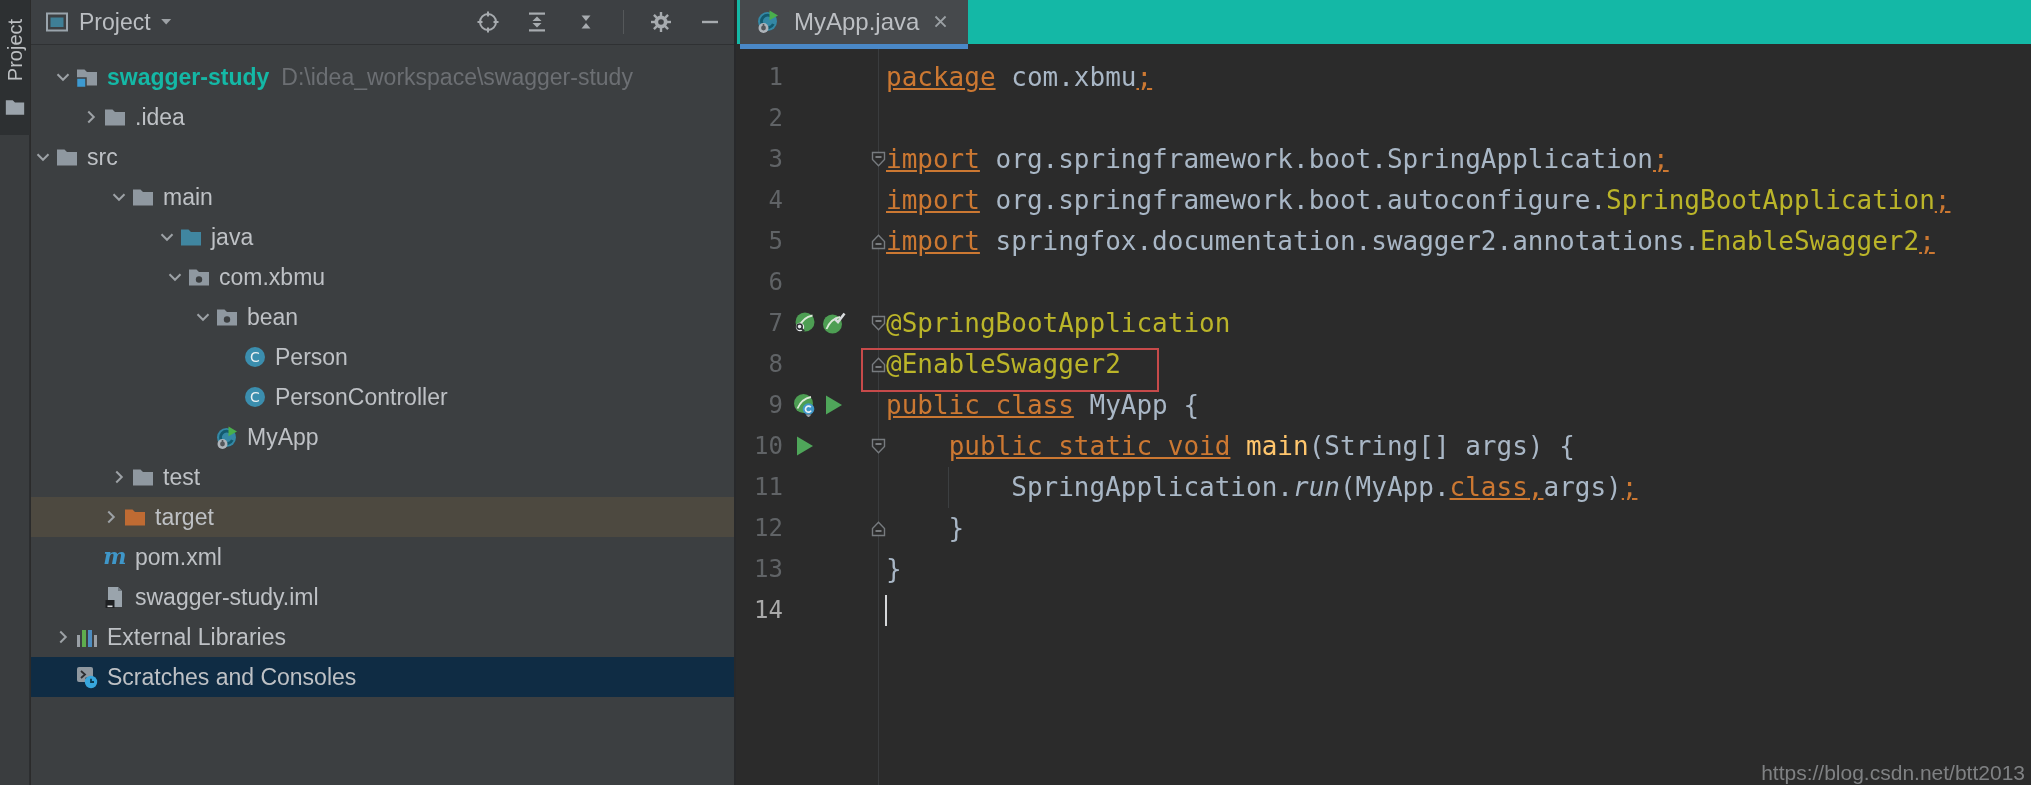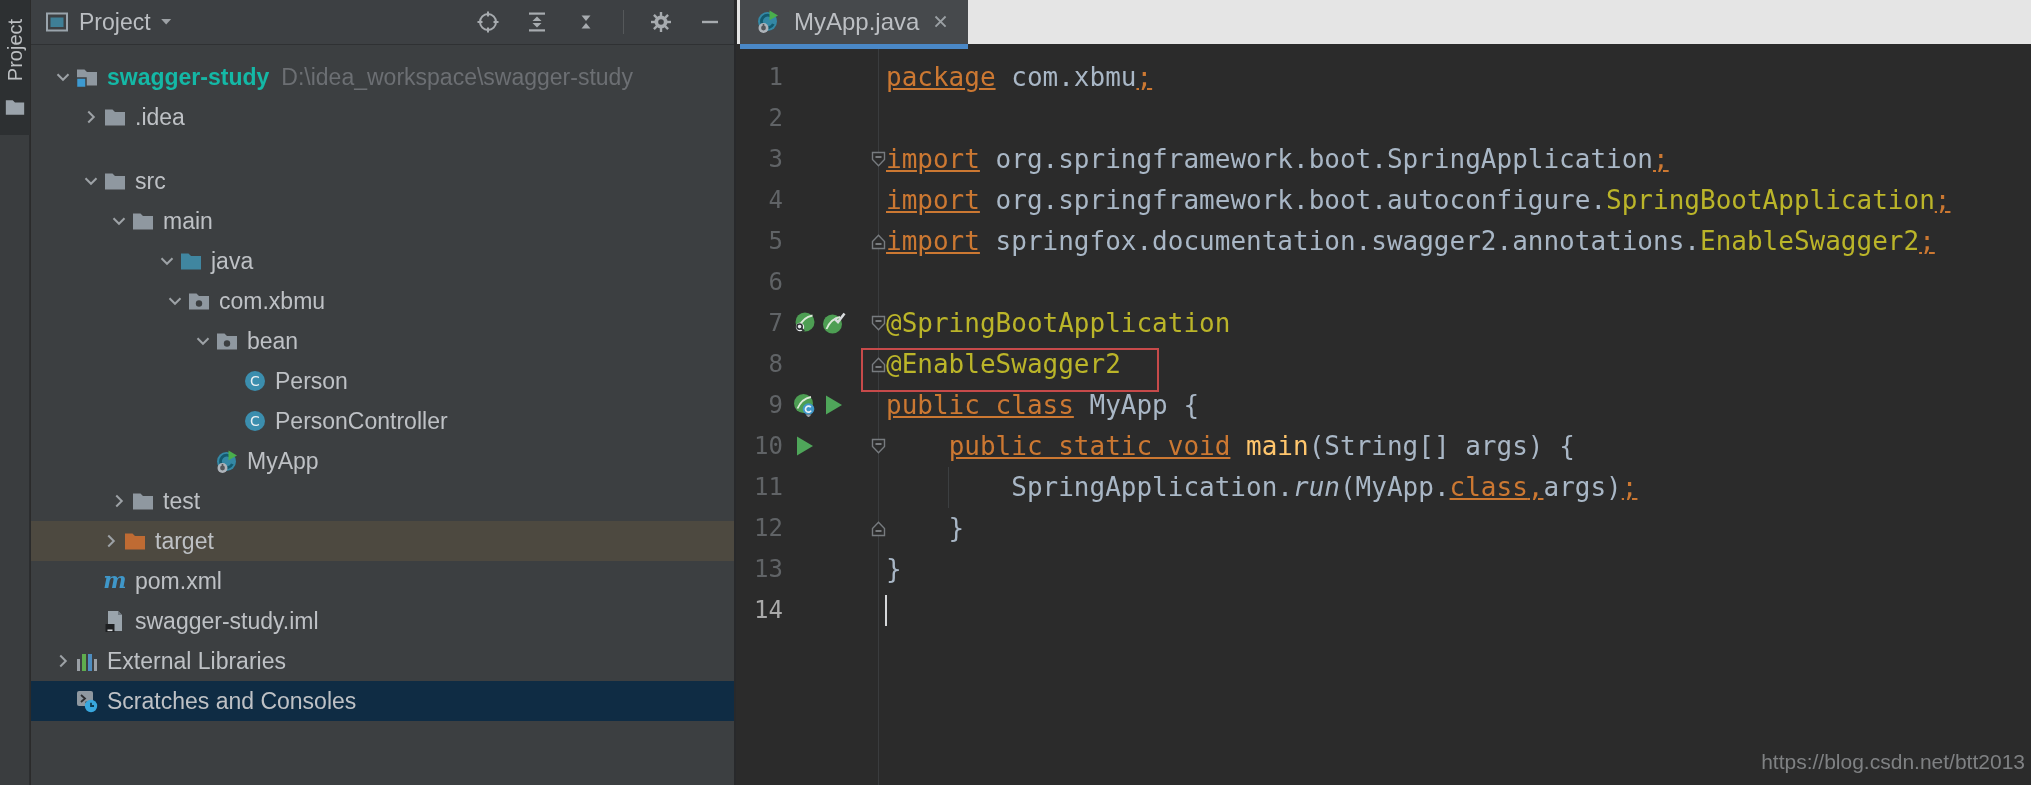--- a/index.html
+++ b/index.html
@@ -27,21 +27,21 @@
   .trow { height:40px; display:flex; align-items:center; color:#bec1c5; font-size:23px; white-space:nowrap; cursor:pointer; }
   .trow.sel-inactive { background:#4d4940; }
   .trow.sel-active   { background:#0f2c44; }
   .trow .chev { width:24px; height:22px; flex:0 0 24px; display:inline-flex; align-items:center; justify-content:center; }
   .trow .ticon { width:24px; height:24px; flex:0 0 24px; margin-right:8px; display:inline-flex; align-items:center; justify-content:center; }
   .trow .lbl.bold { font-weight:bold; color:#14b8a6; }
   .trow .extra { color:#6c6f73; margin-left:12px; }
 
   
   #editor { position:absolute; left:737px; top:0; right:0; bottom:0; background:#2b2b2b; }
-  #tabbar { position:absolute; left:0; top:0; right:0; height:44px; background:#e5e5e5; }
+  #tabbar { position:absolute; left:0; top:0; right:0; height:44px; background:#14b8a6; }
   #tab { position:absolute; left:3px; top:0; height:44px; background:#46494c; display:flex; align-items:center;
          gap:11px; padding:0 16px; cursor:pointer; }
   #tab .ticon { width:27px; height:27px; display:inline-flex; }
   #tab .tab-title { color:#bcbfc3; font-size:24px; }
   #tab .tab-underline { position:absolute; left:0; right:0; bottom:-5px; height:5px; background:#4a88c7; }
   #tab .close { width:22px; height:22px; display:inline-flex; }
 
   #gutter-sep { position:absolute; left:141px; top:49px; bottom:0; width:1px; background:#3a3c3e; }
   #code-area { position:absolute; left:0; top:44px; right:0; bottom:0; padding-top:13px;
                font-family:"DejaVu Sans Mono", monospace; }
@@ -56,21 +56,21 @@
   .crow .caret { position:absolute; left:148px; top:5px; width:2px; height:31px; background:#d6d8da; }
 
   .tk-kw  { color:#cc7832;text-decoration:underline; }
   .tk-pl  { color:#a9b7c6; }
   .tk-an  { color:#bbb529; }
   .tk-mth { color:#ffc66d; }
   .tk-it  { color:#a9b7c6; font-style:italic; }
 
   #red-box { position:absolute; left:124px; top:348px; width:298px; height:44px; border:2px solid #c74a4a; }
 
-  #watermark { position:absolute; right:6px; bottom:11px; color:#7f8183; font-size:21px; }
+  #watermark { position:absolute; right:6px; bottom:0; color:#7f8183; font-size:21px; }
 </style>
 </head>
 <body>
 
 <div id="app">
 
   <div id="stripe">
     <div id="stripe-btn">
       <span id="stripe-label">Project</span>
       <span id="stripe-folder"><svg width="22" height="22" viewBox="0 0 24 24">
@@ -156,21 +156,21 @@
               <path d="M9 6l6 6-6 6" stroke="#9da2a6" stroke-width="2.2" fill="none"></path>
             </svg>
           </span>
           <span class="ticon">
             <svg width="24" height="24" viewBox="0 0 24 24">
               <path d="M2 4.5h7.5l2.5 2.5H22v13.5H2z" fill="#8f98a0"></path>
             </svg>
           </span>
           <span class="lbl">.idea</span>
         </div>
-        <div class="trow" style="padding-left: 48px; margin-top: 24px;">
+        <div class="trow" style="">
           <span class="chev">
             <svg width="22" height="22" viewBox="0 0 24 24">
               <path d="M6 9l6 6 6-6" stroke="#9da2a6" stroke-width="2.2" fill="none"></path>
             </svg>
           </span>
           <span class="ticon">
             <svg width="24" height="24" viewBox="0 0 24 24">
               <path d="M2 4.5h7.5l2.5 2.5H22v13.5H2z" fill="#8f98a0"></path>
             </svg>
           </span>

